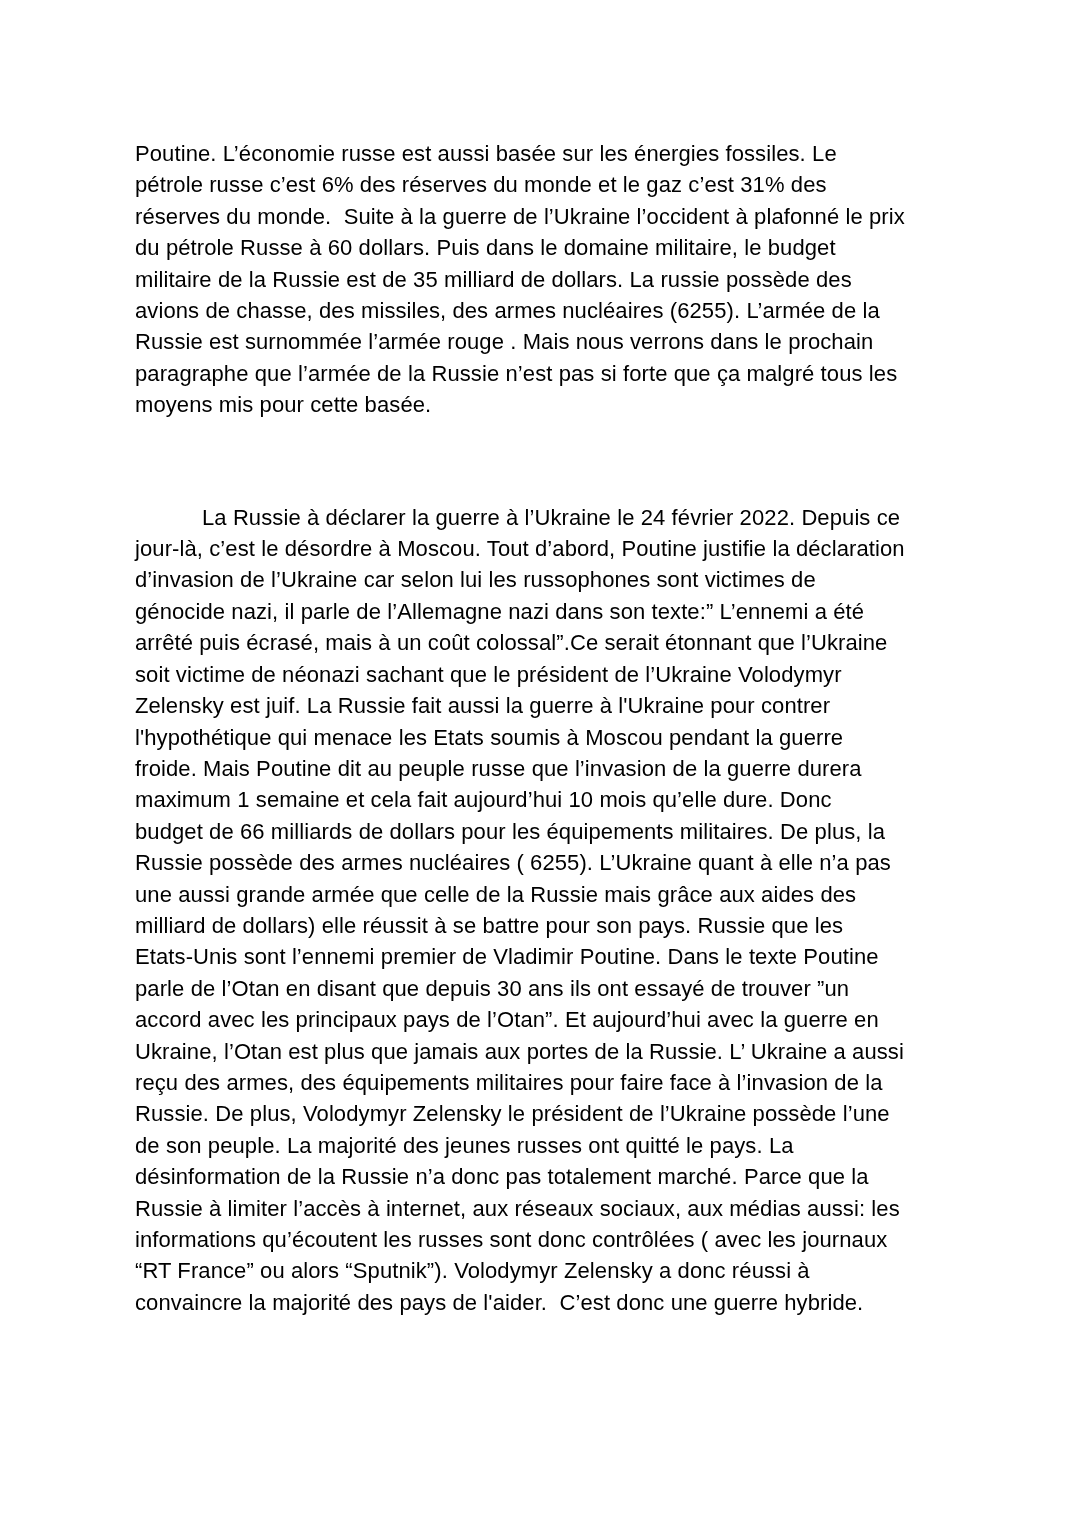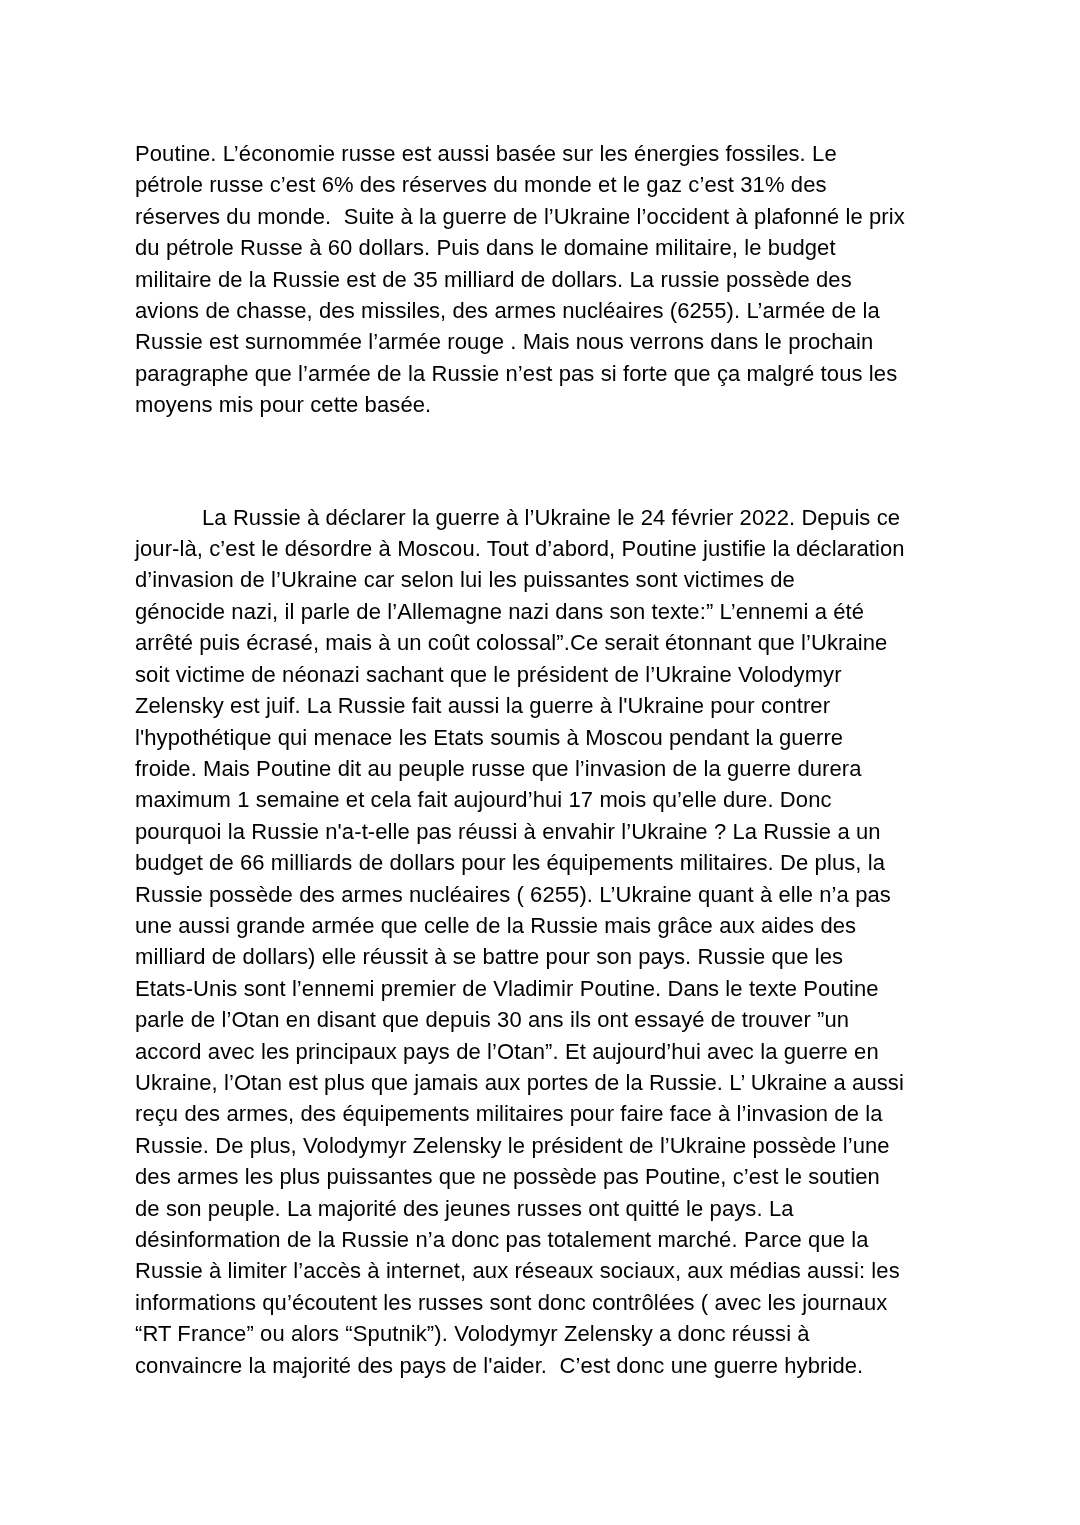--- a/index.html
+++ b/index.html
@@ -47,40 +47,38 @@
         <div class="line">militaire de la Russie est de 35 milliard de dollars. La russie possède des</div>
         <div class="line">avions de chasse, des missiles, des armes nucléaires (6255). L’armée de la</div>
         <div class="line">Russie est surnommée l’armée rouge . Mais nous verrons dans le prochain</div>
         <div class="line">paragraphe que l’armée de la Russie n’est pas si forte que ça malgré tous les</div>
         <div class="line">moyens mis pour cette basée.</div>
       </div>
       <div class="para-gap"></div>
       <div class="paragraph">
         <div class="line first-indent">La Russie à déclarer la guerre à l’Ukraine le 24 février 2022. Depuis ce</div>
         <div class="line">jour-là, c’est le désordre à Moscou. Tout d’abord, Poutine justifie la déclaration</div>
-        <div class="line">d’invasion de l’Ukraine car selon lui les puissantes sont victimes de</div>
+        <div class="line">d’invasion de l’Ukraine car selon lui les russophones sont victimes de</div>
         <div class="line">génocide nazi, il parle de l’Allemagne nazi dans son texte:” L’ennemi a été</div>
         <div class="line">arrêté puis écrasé, mais à un coût colossal”.Ce serait étonnant que l’Ukraine</div>
         <div class="line">soit victime de néonazi sachant que le président de l’Ukraine Volodymyr</div>
         <div class="line">Zelensky est juif. La Russie fait aussi la guerre à l'Ukraine pour contrer</div>
         <div class="line">l'hypothétique qui menace les Etats soumis à Moscou pendant la guerre</div>
         <div class="line">froide. Mais Poutine dit au peuple russe que l’invasion de la guerre durera</div>
-        <div class="line">maximum 1 semaine et cela fait aujourd’hui 17 mois qu’elle dure. Donc</div>
-        <div class="line">pourquoi la Russie n'a-t-elle pas réussi à envahir l’Ukraine ? La Russie a un</div>
+        <div class="line">maximum 1 semaine et cela fait aujourd’hui 10 mois qu’elle dure. Donc</div>
         <div class="line">budget de 66 milliards de dollars pour les équipements militaires. De plus, la</div>
         <div class="line">Russie possède des armes nucléaires ( 6255). L’Ukraine quant à elle n’a pas</div>
         <div class="line">une aussi grande armée que celle de la Russie mais grâce aux aides des</div>
         <div class="line">milliard de dollars) elle réussit à se battre pour son pays. Russie que les</div>
         <div class="line">Etats-Unis sont l’ennemi premier de Vladimir Poutine. Dans le texte Poutine</div>
         <div class="line">parle de l’Otan en disant que depuis 30 ans ils ont essayé de trouver ”un</div>
         <div class="line">accord avec les principaux pays de l’Otan”. Et aujourd’hui avec la guerre en</div>
         <div class="line">Ukraine, l’Otan est plus que jamais aux portes de la Russie. L’ Ukraine a aussi</div>
         <div class="line">reçu des armes, des équipements militaires pour faire face à l’invasion de la</div>
         <div class="line">Russie. De plus, Volodymyr Zelensky le président de l’Ukraine possède l’une</div>
-        <div class="line">des armes les plus puissantes que ne possède pas Poutine, c’est le soutien</div>
         <div class="line">de son peuple. La majorité des jeunes russes ont quitté le pays. La</div>
         <div class="line">désinformation de la Russie n’a donc pas totalement marché. Parce que la</div>
         <div class="line">Russie à limiter l’accès à internet, aux réseaux sociaux, aux médias aussi: les</div>
         <div class="line">informations qu’écoutent les russes sont donc contrôlées ( avec les journaux</div>
         <div class="line">“RT France” ou alors “Sputnik”). Volodymyr Zelensky a donc réussi à</div>
         <div class="line">convaincre la majorité des pays de l'aider.  C’est donc une guerre hybride.</div>
       </div>
     </div>
 </div>
 

